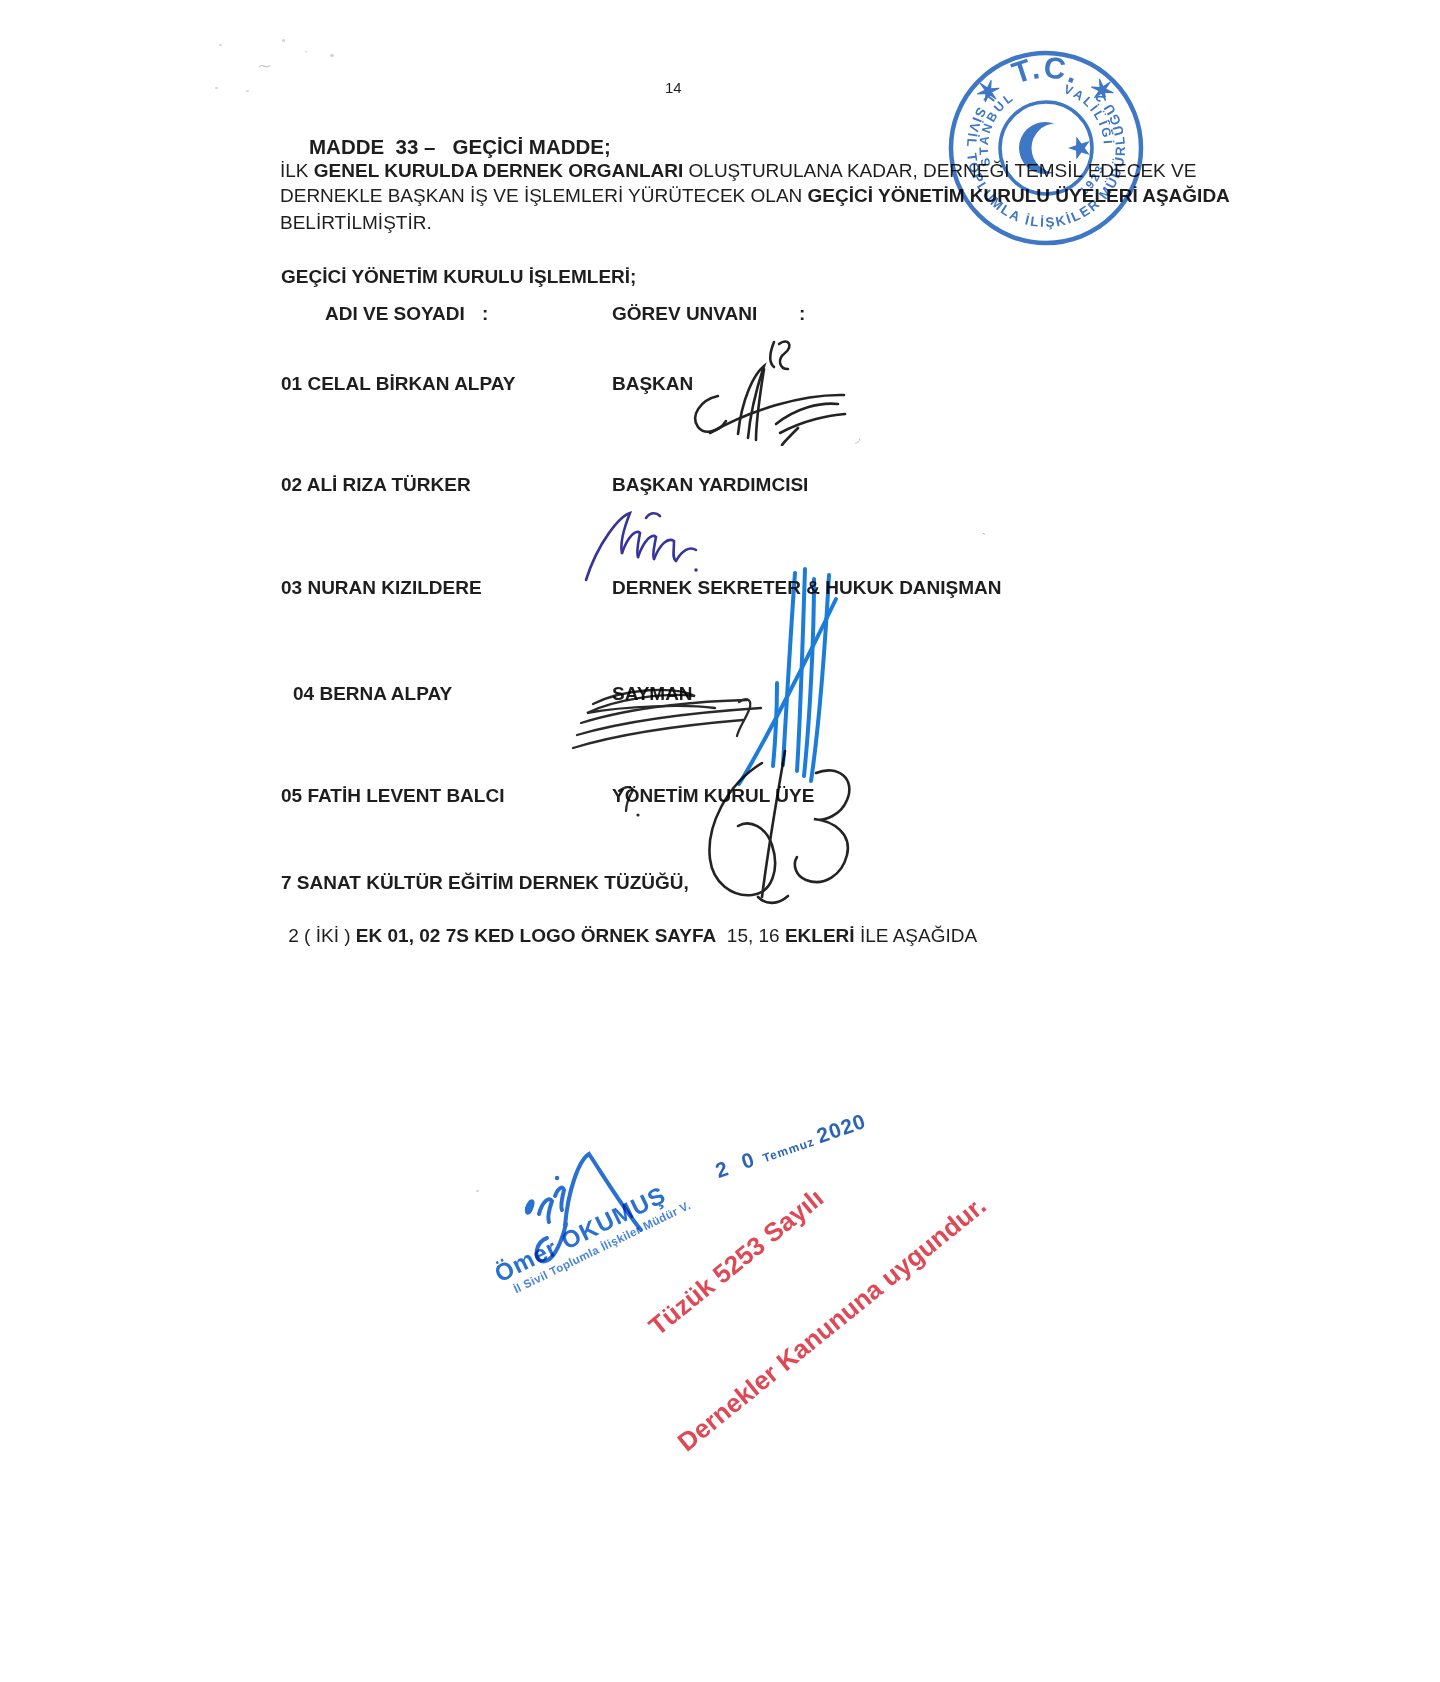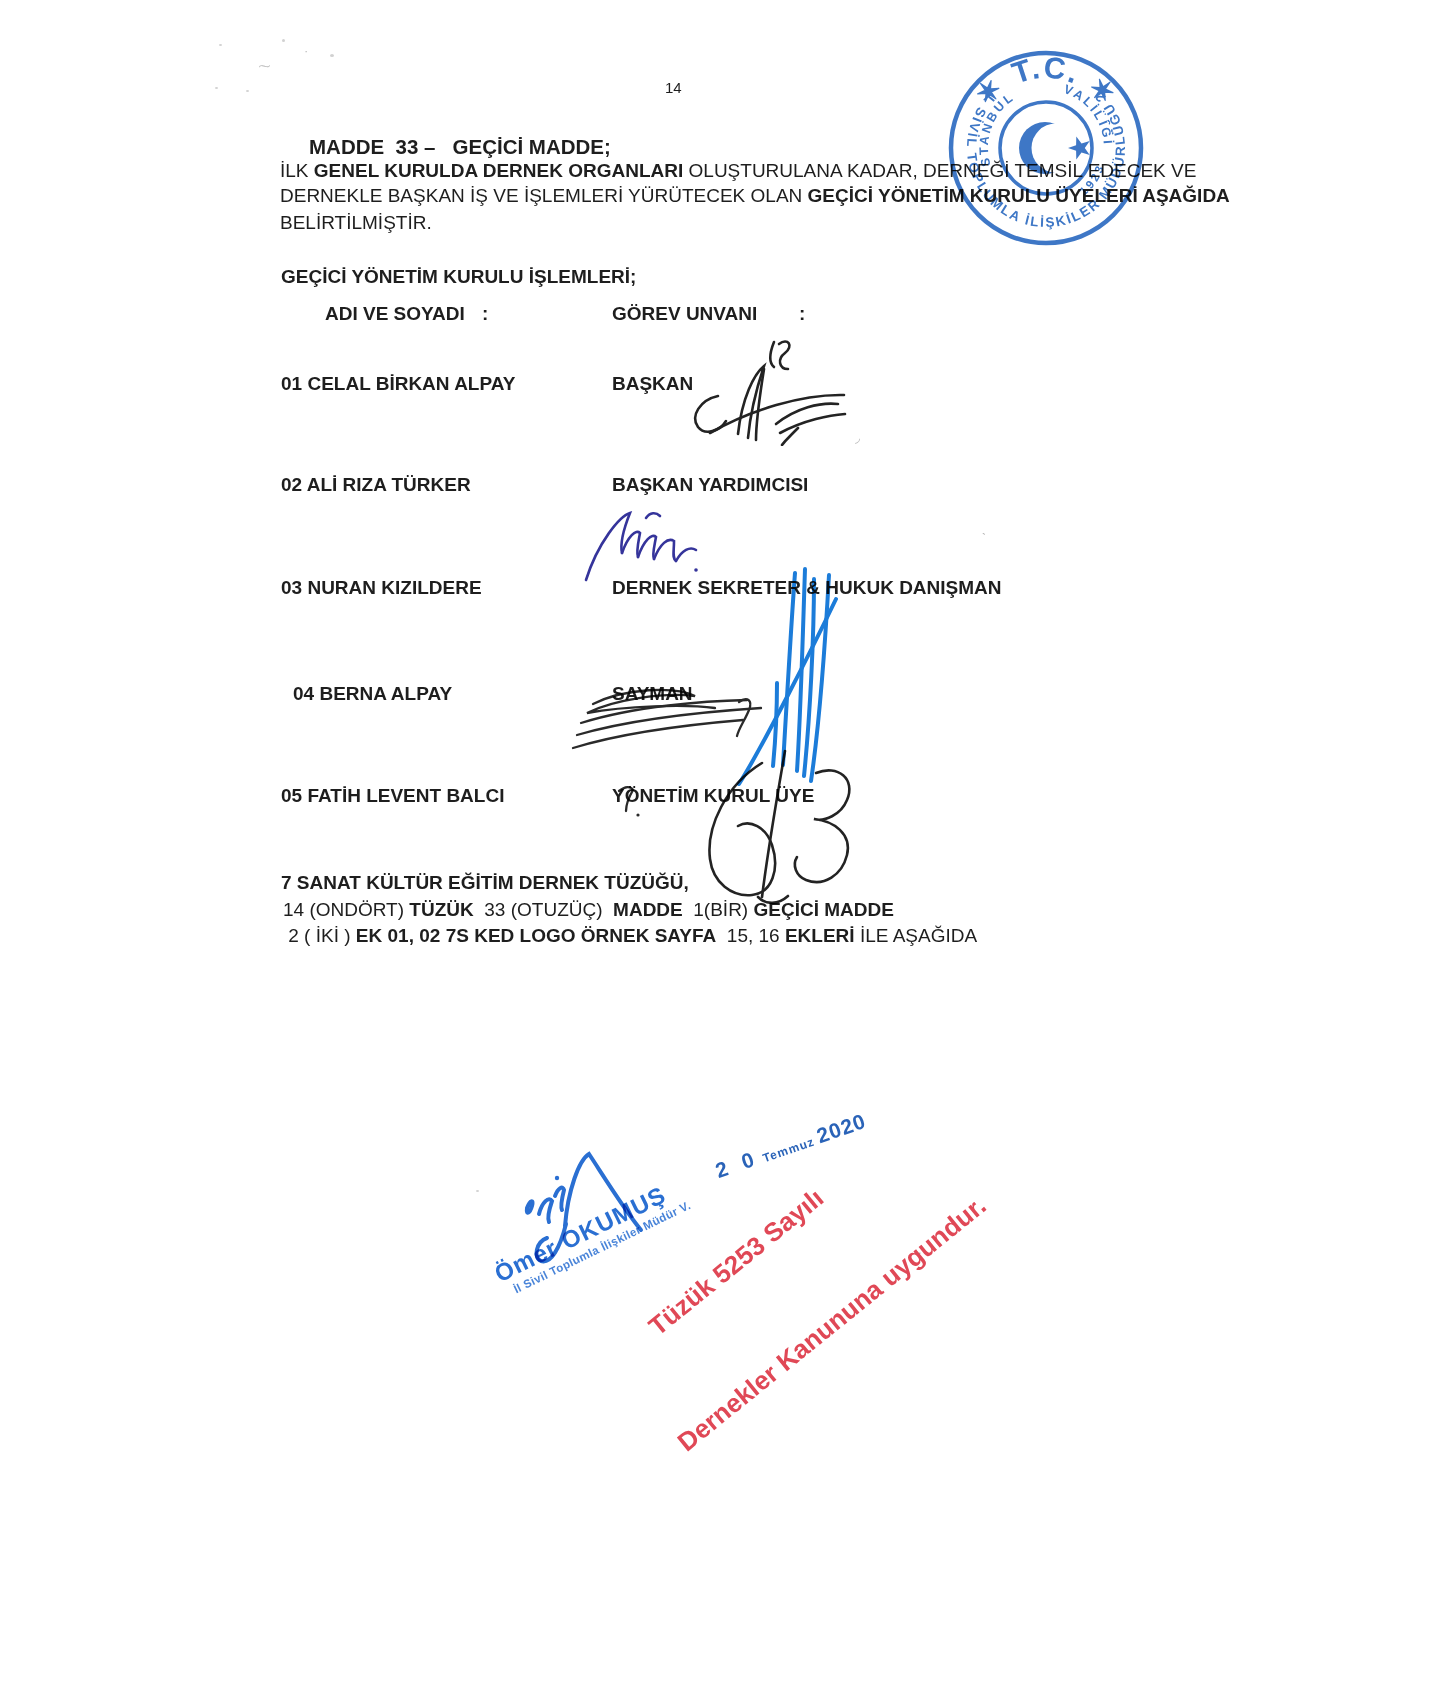--- a/index.html
+++ b/index.html
@@ -73,21 +73,20 @@
   <div class="t b" style="left:281px;top:577px">03 NURAN KIZILDERE</div>
   <div class="t b" style="left:612px;top:577px">DERNEK SEKRETER &amp; HUKUK DANIŞMAN</div>
 
   <div class="t b" style="left:293px;top:683px">04 BERNA ALPAY</div>
   <div class="t b" style="left:612px;top:683px">SAYMAN</div>
 
   <div class="t b" style="left:281px;top:785px">05 FATİH LEVENT BALCI</div>
   <div class="t b" style="left:612px;top:785px">YÖNETİM KURUL ÜYE</div>
 
   <div class="t b" style="left:281px;top:872px">7 SANAT KÜLTÜR EĞİTİM DERNEK TÜZÜĞÜ,</div>
-  <div class="t" style="left:283px;top:899px"><span>14 (ONDÖRT) </span><span class="b">TÜZÜK</span><span>  33 (OTUZÜÇ)  </span><span class="b">MADDE</span><span>  1(BİR) </span><span class="b">GEÇİCİ MADDE</span></div>
   <div class="t" style="left:283px;top:925px"><span> 2 ( İKİ ) </span><span class="b">EK 01, 02 7S KED LOGO ÖRNEK SAYFA</span><span>  15, 16 </span><span class="b">EKLERİ</span><span> İLE AŞAĞIDA</span></div>
 
   <svg class="sig" style="left:678px;top:336px" width="175" height="110" viewBox="0 0 175 110">
     <g fill="none" stroke="#232323" stroke-width="2.6" stroke-linecap="round">
       <path d="M96,6 C92,16 90,26 96,31"></path>
       <path d="M101,8 C110,1 116,10 107,17 C99,23 101,33 110,33"></path>
       <path d="M40,60 C22,64 12,80 20,91 C27,100 42,95 48,85"></path>
       <path d="M60,98 C64,62 76,38 86,30 C78,54 72,80 70,102"></path>
       <path d="M86,33 C82,58 78,84 78,104"></path>
       <path d="M32,97 C72,74 124,58 166,59"></path>

